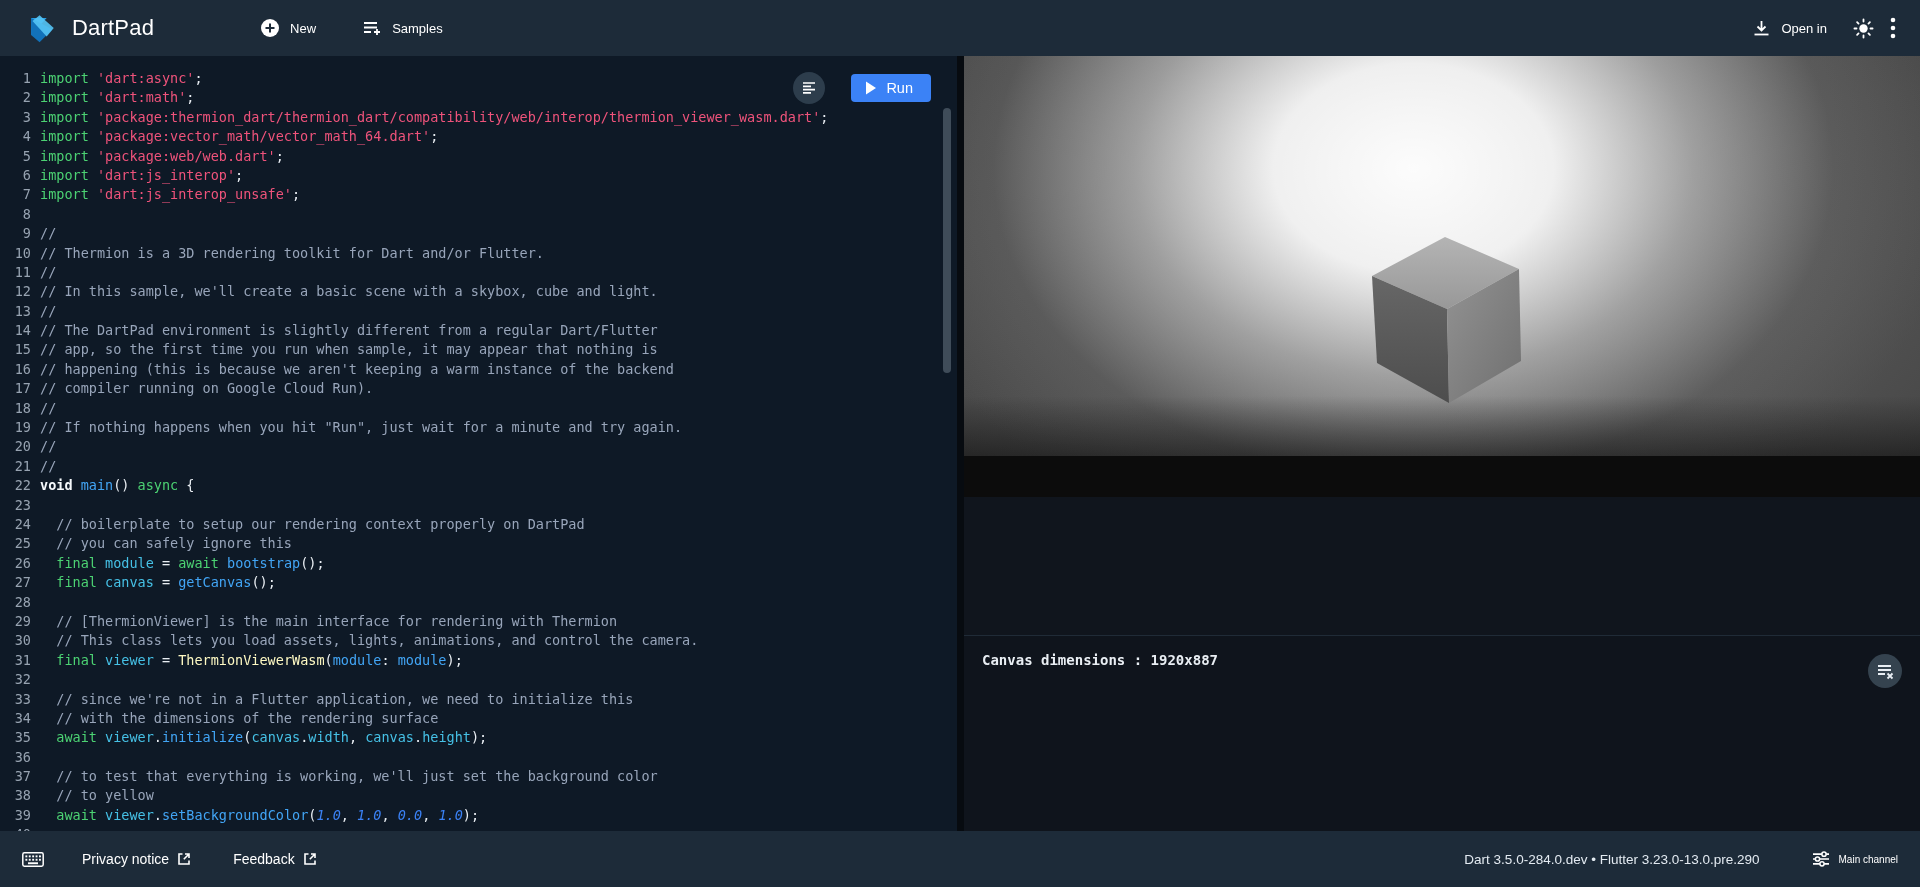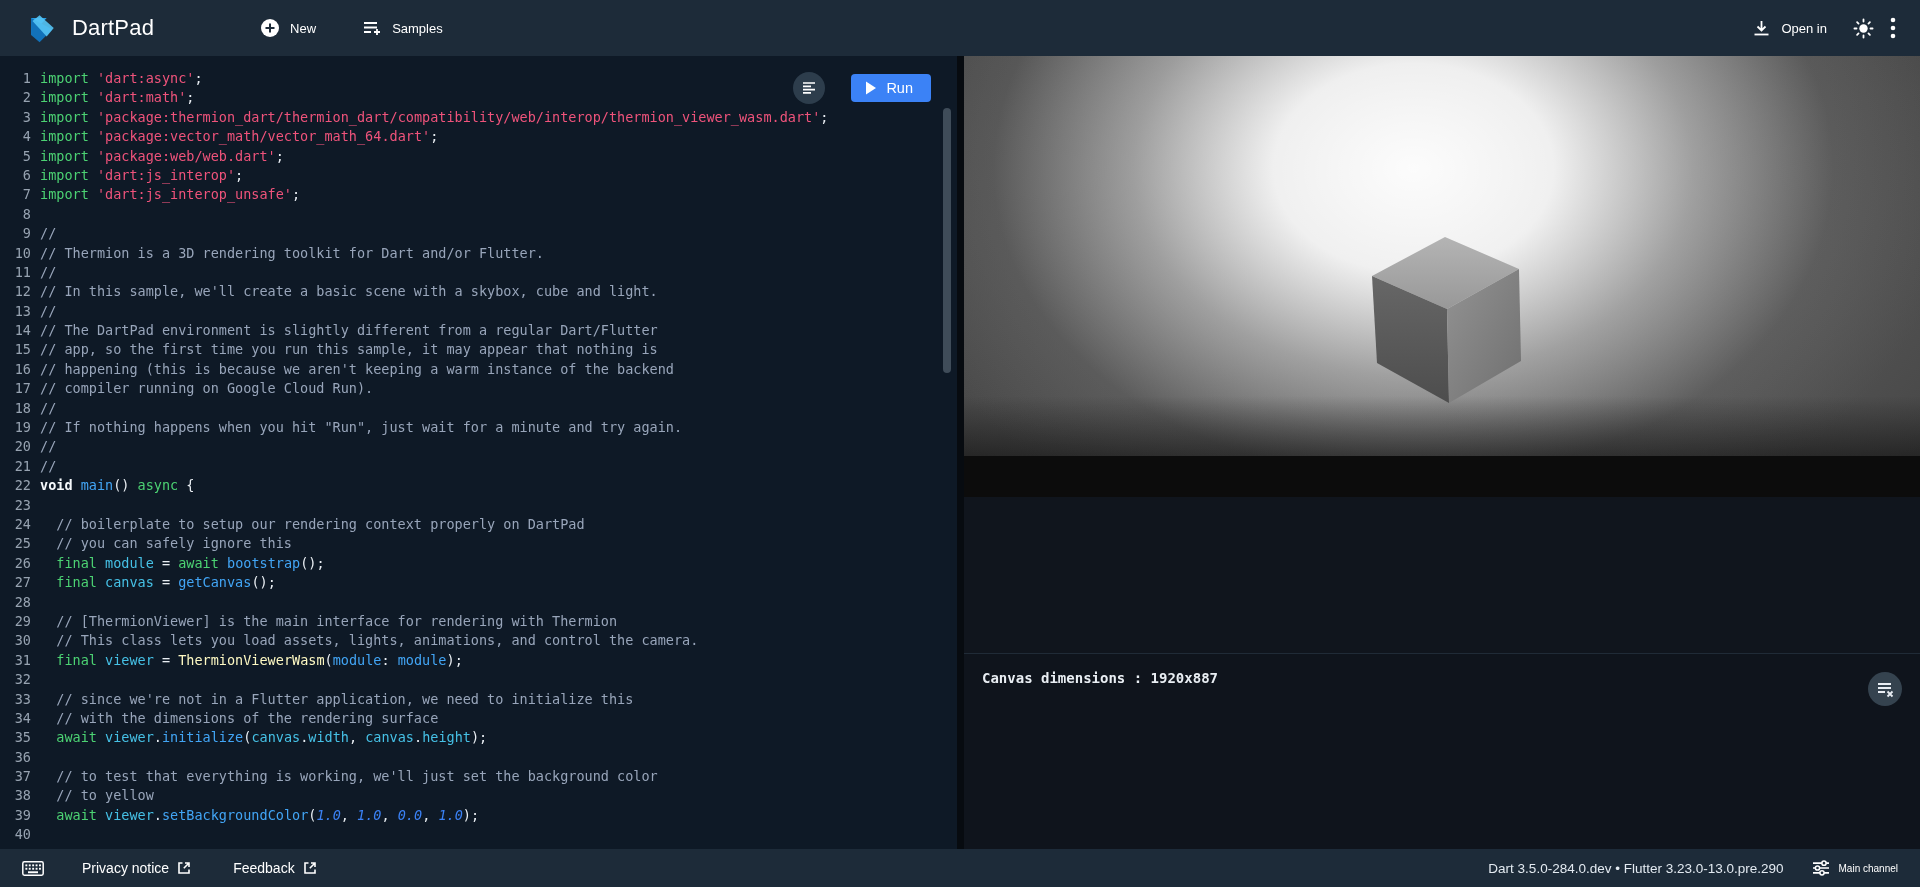--- a/index.html
+++ b/index.html
@@ -67,25 +67,25 @@
 
   
   .console { height:196px; flex:0 0 auto; background:#0f141c; border-top:1px solid #202b37;
              position:relative; padding:16px 18px; }
   .console-text { color:#e9eef3; font-family:"DejaVu Sans Mono", monospace; font-size:14px; }
   .clear-btn { position:absolute; top:18px; right:18px; width:34px; height:34px; border-radius:50%;
                background:#35434f; border:none; display:flex; align-items:center; justify-content:center;
                cursor:pointer; }
 
   
-  .ftr { height:38px; background:#1d2b39; display:flex; align-items:center; padding:12px 22px; flex:0 0 auto; }
+  .ftr { height:56px; background:#1d2b39; display:flex; align-items:center; padding:12px 22px; flex:0 0 auto; }
   .ftr-link { display:flex; align-items:center; gap:8px; color:#fff; font-size:14px;
               background:none; border:none; cursor:pointer; padding:6px 8px; }
   .kb-btn { margin-right:30px; }
-  .ftr-right { margin-left:auto; display:flex; align-items:center; gap:28px; }
+  .ftr-right { margin-left:auto; display:flex; align-items:center; gap:52px; }
   .version { color:#e3eaf1; font-size:13.5px; }
   .channel { display:flex; align-items:center; gap:9px; color:#fff; font-size:10px;
              background:none; border:none; cursor:pointer; }
   svg { display:block; }
 </style>
 </head>
 <body>
 
 <div class="app">
 
@@ -153,21 +153,21 @@
             <div class="cl"><span class="ln">5</span><span class="ct"><span class="tk-k">import </span><span class="tk-s">'package:web/web.dart'</span><span class="tk-p">;</span></span></div>
             <div class="cl"><span class="ln">6</span><span class="ct"><span class="tk-k">import </span><span class="tk-s">'dart:js_interop'</span><span class="tk-p">;</span></span></div>
             <div class="cl"><span class="ln">7</span><span class="ct"><span class="tk-k">import </span><span class="tk-s">'dart:js_interop_unsafe'</span><span class="tk-p">;</span></span></div>
             <div class="cl"><span class="ln">8</span><span class="ct"></span></div>
             <div class="cl"><span class="ln">9</span><span class="ct"><span class="tk-c">//</span></span></div>
             <div class="cl"><span class="ln">10</span><span class="ct"><span class="tk-c">// Thermion is a 3D rendering toolkit for Dart and/or Flutter.</span></span></div>
             <div class="cl"><span class="ln">11</span><span class="ct"><span class="tk-c">//</span></span></div>
             <div class="cl"><span class="ln">12</span><span class="ct"><span class="tk-c">// In this sample, we'll create a basic scene with a skybox, cube and light.</span></span></div>
             <div class="cl"><span class="ln">13</span><span class="ct"><span class="tk-c">//</span></span></div>
             <div class="cl"><span class="ln">14</span><span class="ct"><span class="tk-c">// The DartPad environment is slightly different from a regular Dart/Flutter</span></span></div>
-            <div class="cl"><span class="ln">15</span><span class="ct"><span class="tk-c">// app, so the first time you run this sample, it may appear that nothing is</span></span></div>
+            <div class="cl"><span class="ln">15</span><span class="ct"><span class="tk-c">// app, so the first time you run when sample, it may appear that nothing is</span></span></div>
             <div class="cl"><span class="ln">16</span><span class="ct"><span class="tk-c">// happening (this is because we aren't keeping a warm instance of the backend</span></span></div>
             <div class="cl"><span class="ln">17</span><span class="ct"><span class="tk-c">// compiler running on Google Cloud Run).</span></span></div>
             <div class="cl"><span class="ln">18</span><span class="ct"><span class="tk-c">//</span></span></div>
             <div class="cl"><span class="ln">19</span><span class="ct"><span class="tk-c">// If nothing happens when you hit "Run", just wait for a minute and try again.</span></span></div>
             <div class="cl"><span class="ln">20</span><span class="ct"><span class="tk-c">//</span></span></div>
             <div class="cl"><span class="ln">21</span><span class="ct"><span class="tk-c">//</span></span></div>
             <div class="cl"><span class="ln">22</span><span class="ct"><span class="tk-b">void </span><span class="tk-f">main</span><span class="tk-p">() </span><span class="tk-k">async</span><span class="tk-p"> {</span></span></div>
             <div class="cl"><span class="ln">23</span><span class="ct"></span></div>
             <div class="cl"><span class="ln">24</span><span class="ct"><span class="tk-c">  // boilerplate to setup our rendering context properly on DartPad</span></span></div>
             <div class="cl"><span class="ln">25</span><span class="ct"><span class="tk-c">  // you can safely ignore this</span></span></div>

